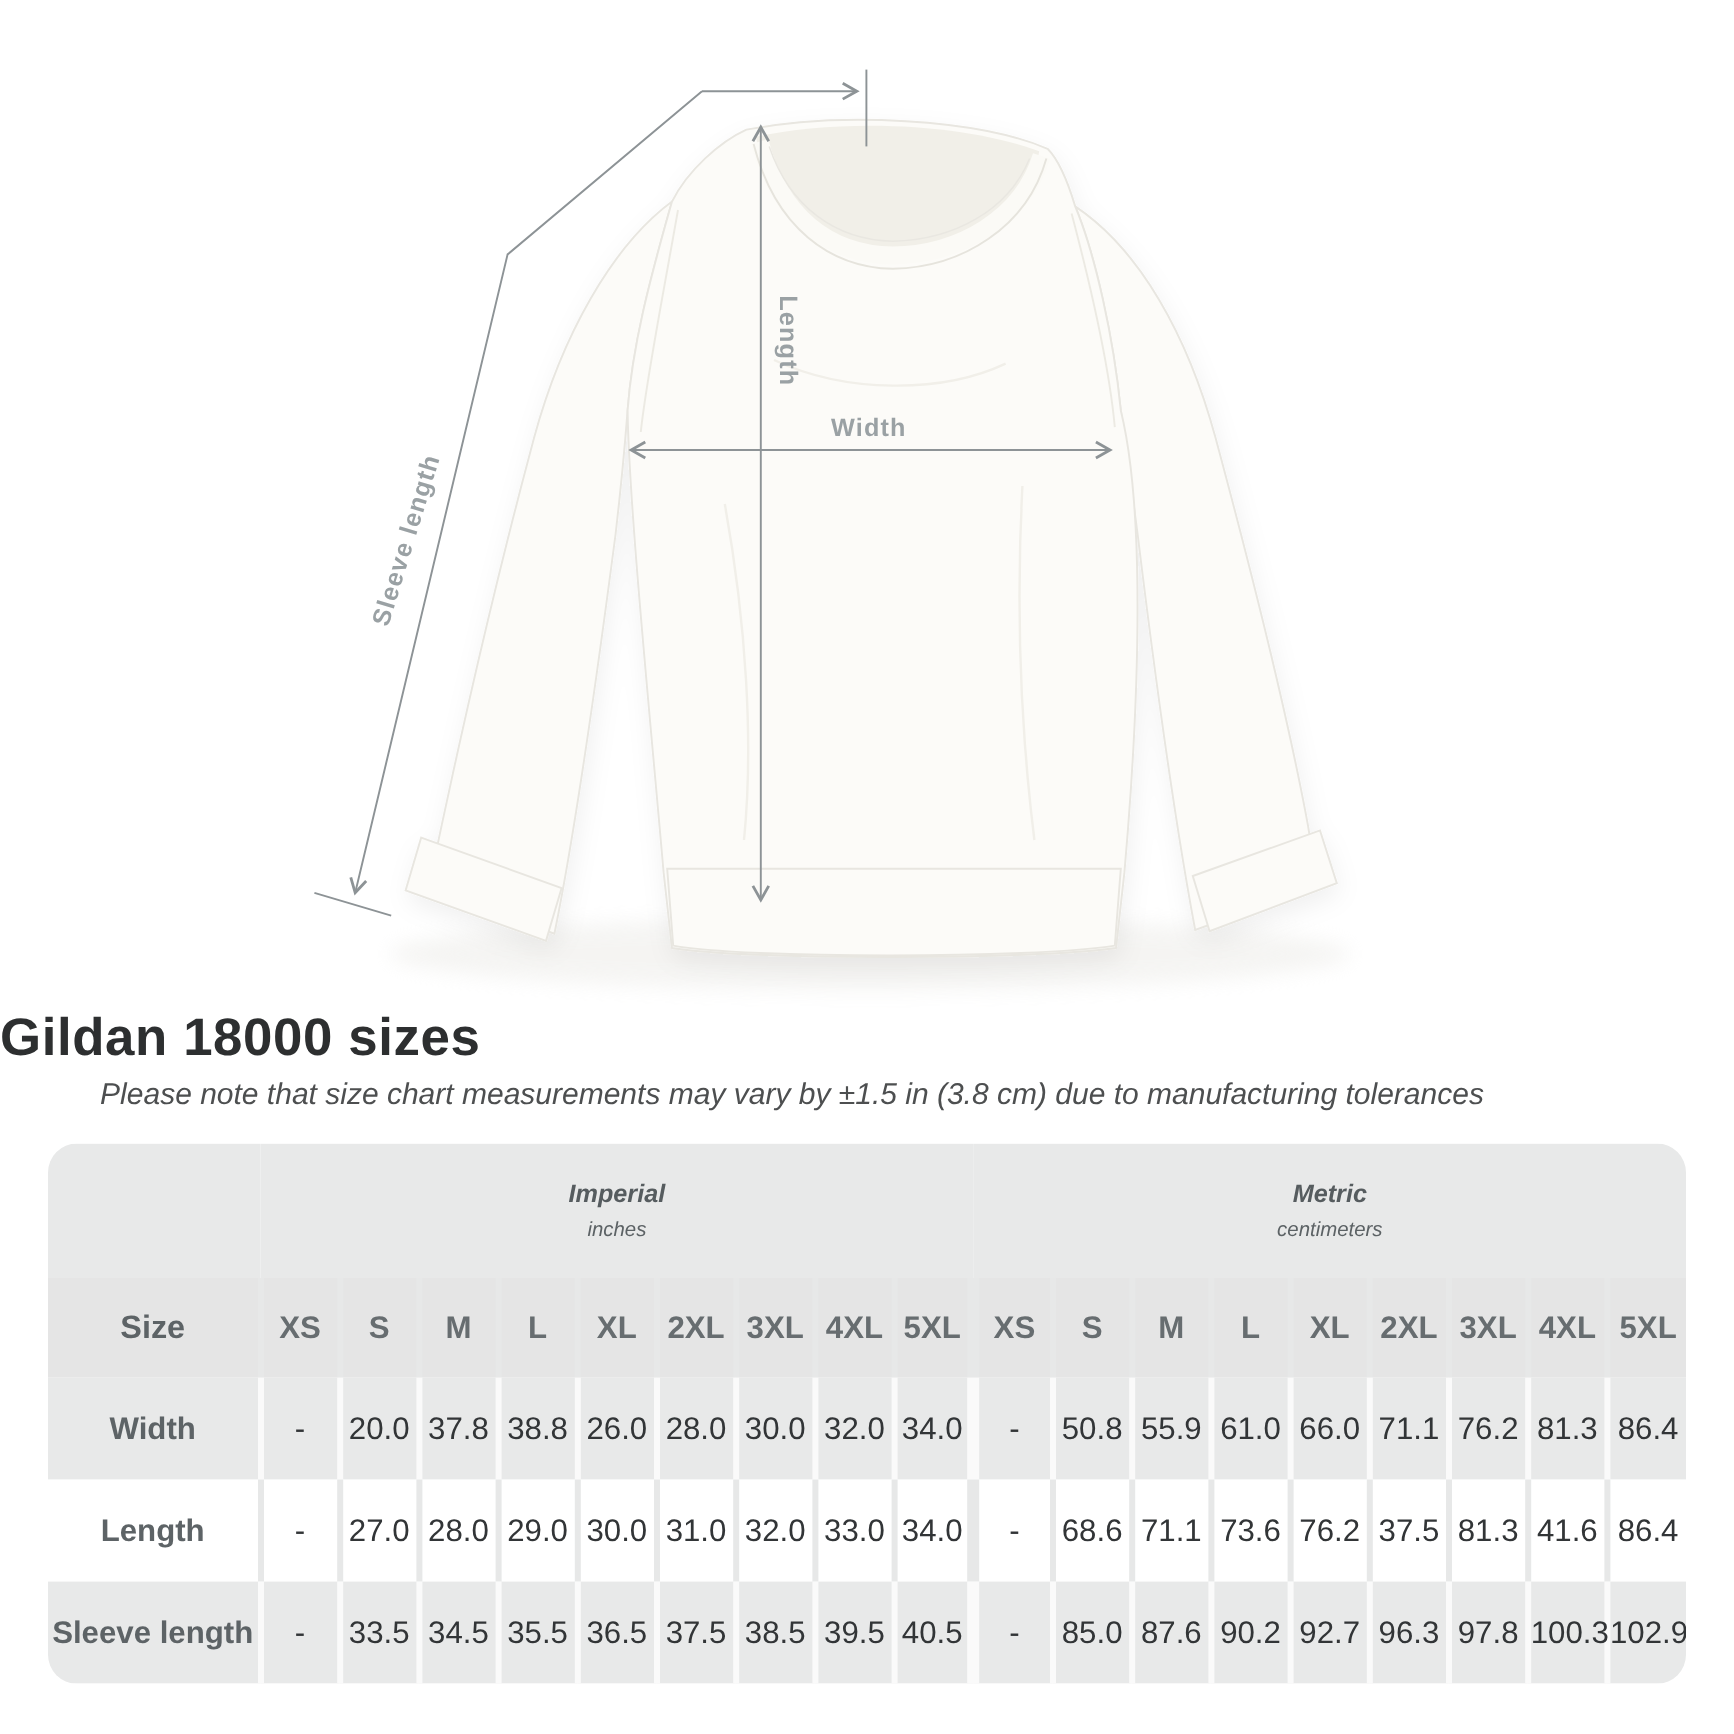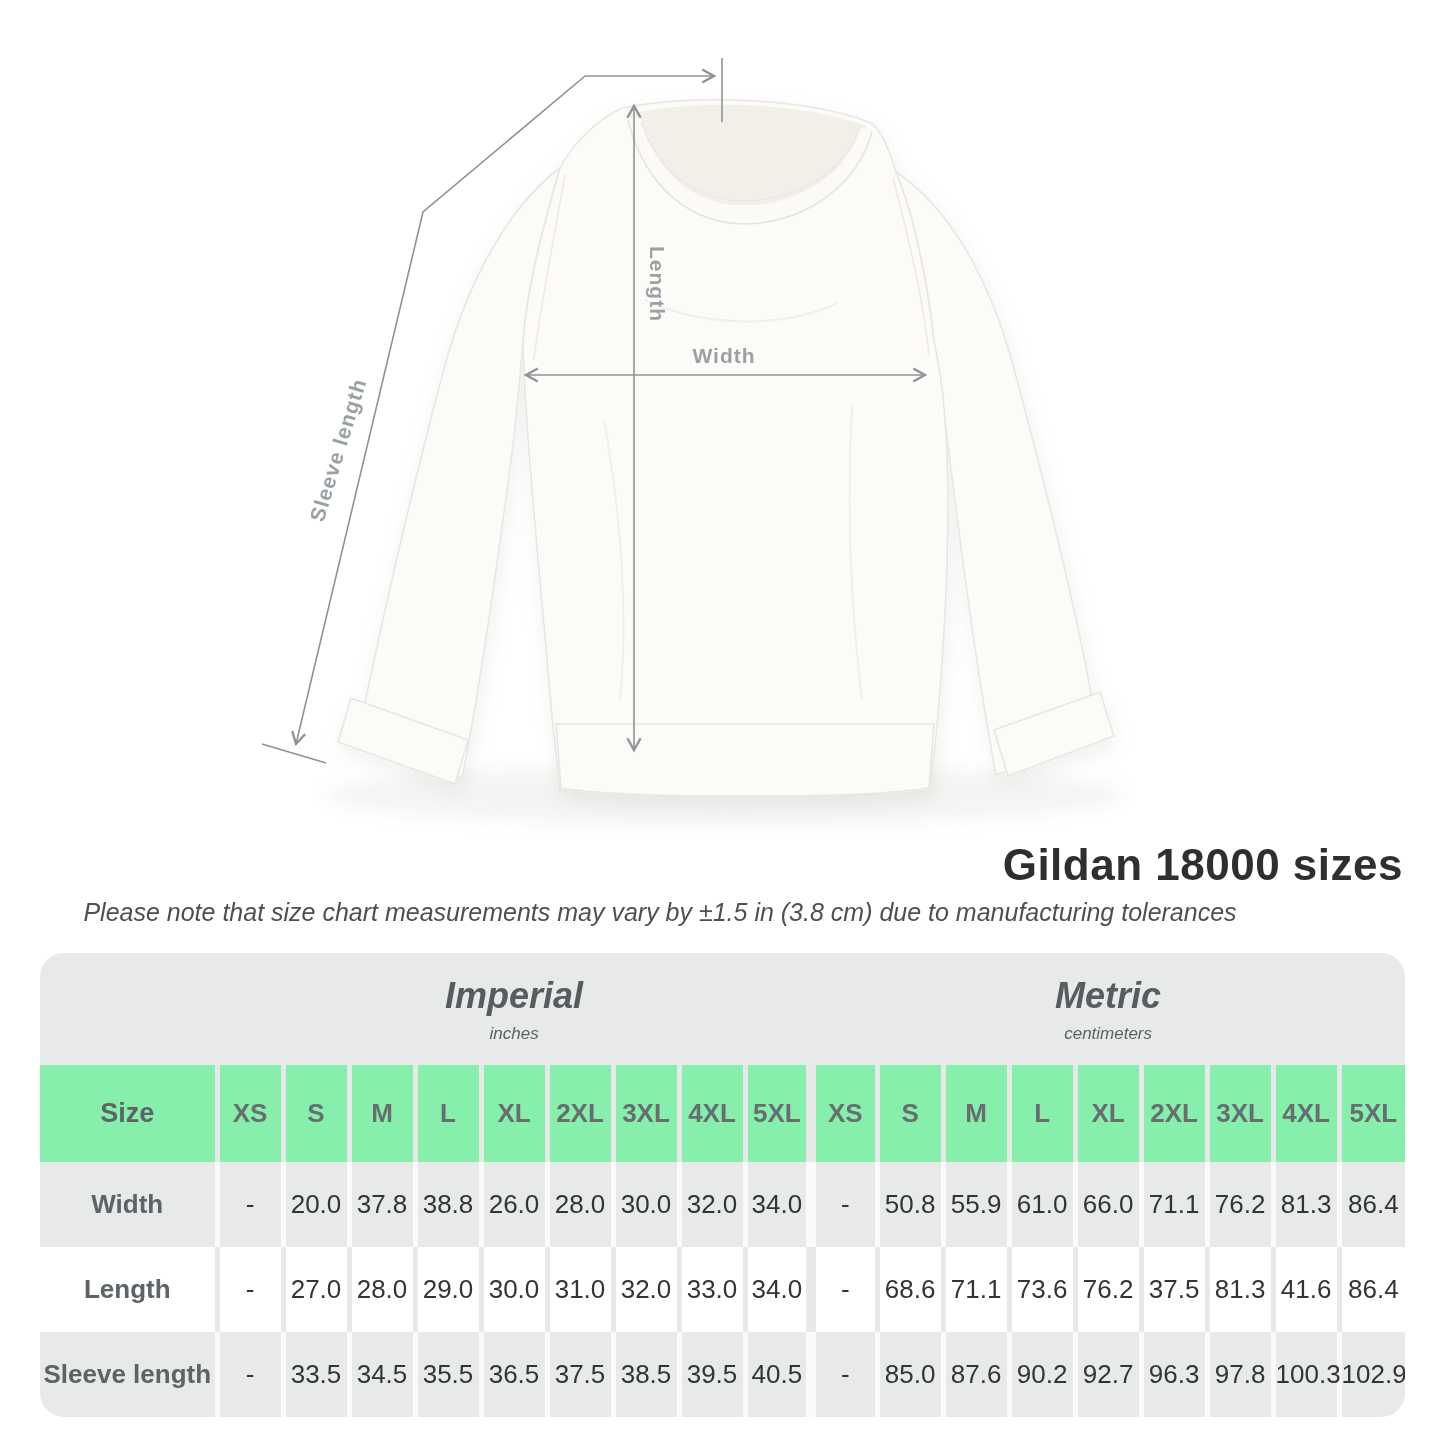--- a/index.html
+++ b/index.html
@@ -2,37 +2,37 @@
 <html><head>
 <meta charset="utf-8">
 <style>
   html,body { margin:0; padding:0; }
   body {
     width:1445px; height:1445px; position:relative; background:#ffffff;
     font-family:"Liberation Sans", sans-serif; overflow:hidden;
   }
   .fig-svg { position:absolute; left:0; top:0; }
   .title {
-    position:absolute; left:0; top:840px; width:1403px; text-align:right;
+    position:absolute; left:0; top:840px; width:1403px; text-align:left;
     font-size:44px; font-weight:bold; color:#2d2f30; letter-spacing:0.5px;
   }
   .subtitle {
     position:absolute; left:0; top:898px; width:1320px; text-align:center;
     font-size:25px; font-style:italic; color:#4d4f50;
   }
   .tablewrap {
     position:absolute; left:40px; top:953px; width:1365px;
     border-radius:24px; overflow:hidden; background:#ffffff;
   }
   table.sizechart { border-collapse:collapse; table-layout:fixed; width:1365px; }
   .sizechart td, .sizechart th { padding:0; margin:0; text-align:center; vertical-align:middle; }
   tr.band td { background:#e8e9e9; height:112px; }
-  .group-name { font-size:36px; font-weight:bold; font-style:italic; color:#565c5f; }
+  .group-name { font-size:21px; font-weight:bold; font-style:italic; color:#565c5f; }
   .group-unit { font-size:17px; font-style:italic; color:#5c6265; margin-top:7px; }
-  tr.sizes th { background:#86efac; height:97px; font-size:26px; font-weight:bold;
+  tr.sizes th { background:#e5e5e5; height:83px; font-size:26px; font-weight:bold;
                 color:#676d70; border-left:5px solid #e7e8e8; }
   tr.sizes th.lblcol { border-left:none; font-size:27px; color:#5d6366; }
   tr.data td { height:85px; font-size:26px; color:#323537; border-left:5px solid #e7e8e8; }
   tr.data td.lblcol { border-left:none; font-weight:bold; font-size:26px; color:#5d6366; }
   tr.data.white td { background:#ffffff; }
   tr.data.stripe td { background:#e8e9e9; border-left-color:#fafafa; }
   th.mdiv, td.mdiv { border-left-width:10px !important; }
 </style>
 </head>
 <body>

